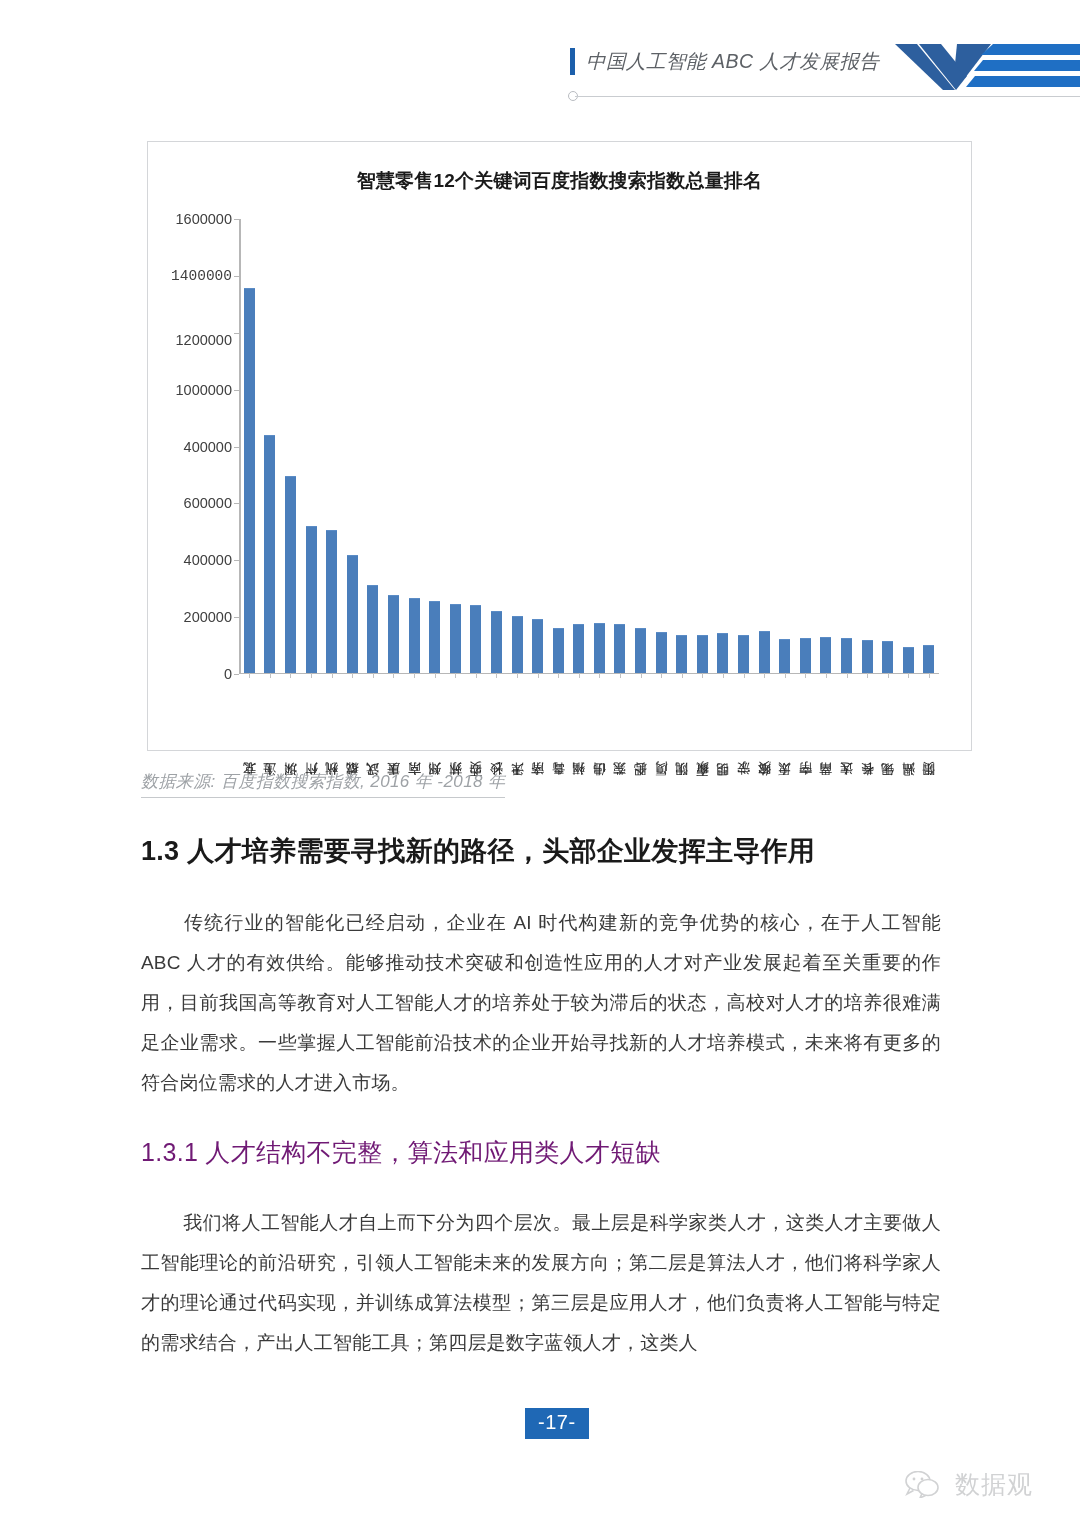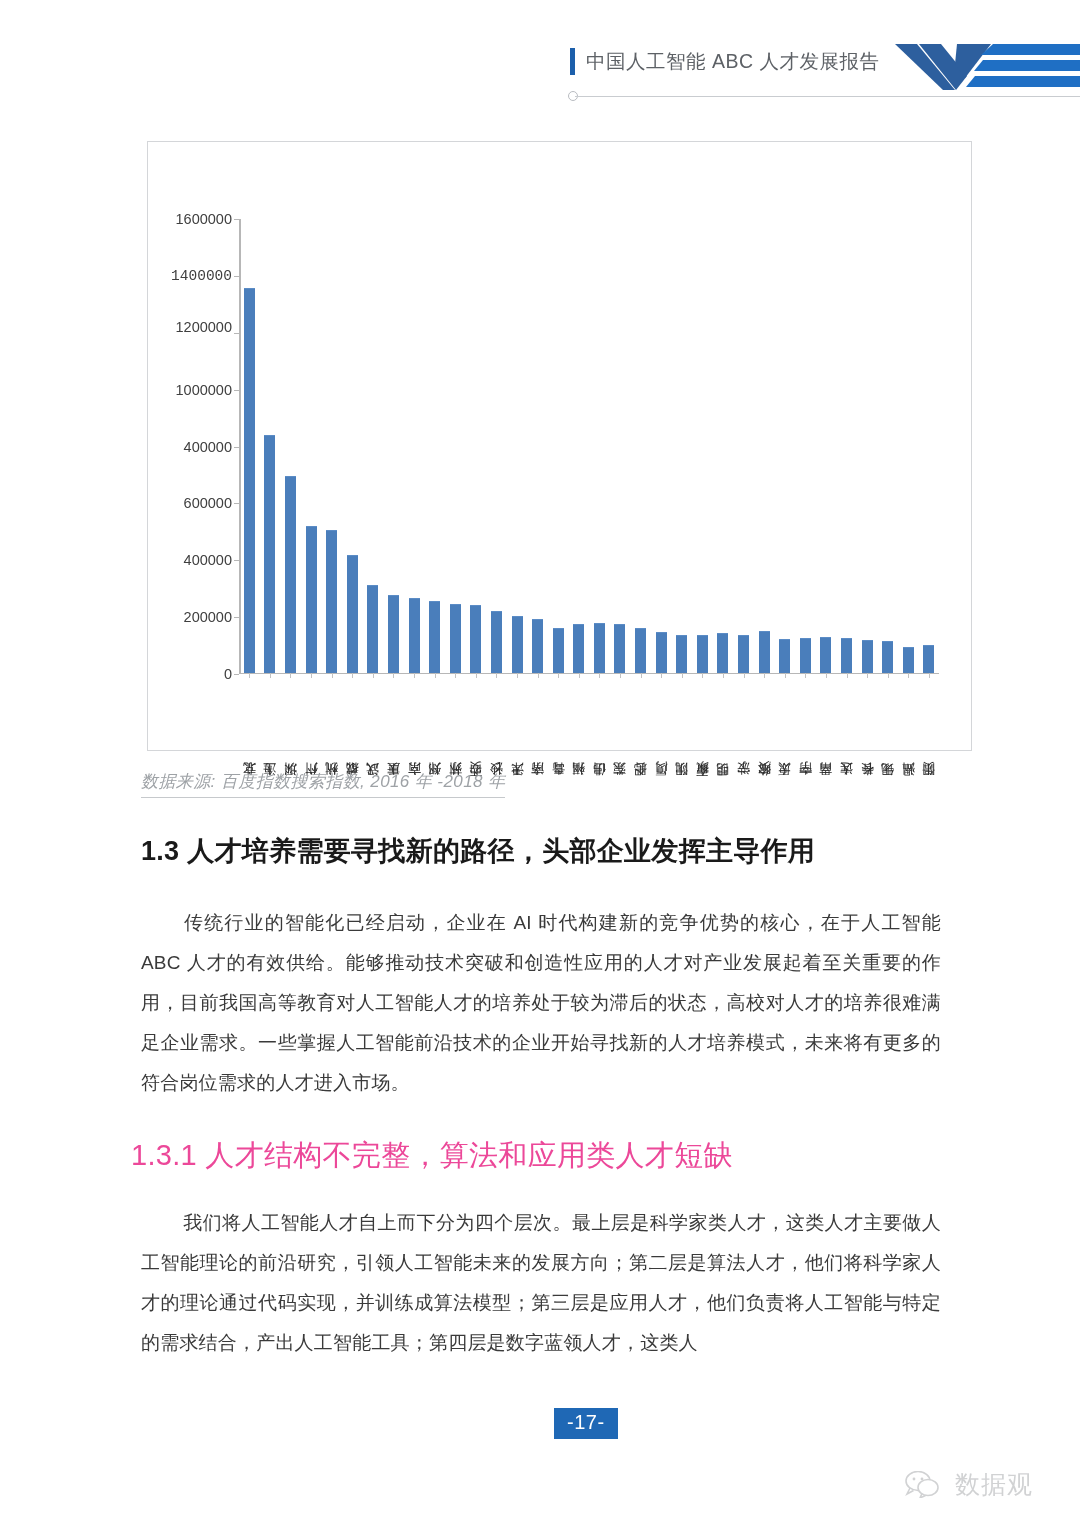--- a/index.html
+++ b/index.html
@@ -29,20 +29,21 @@
     width: 5px; height: 27px;
     background: #1c5fab;
     margin-right: 11px;
   }
   .hdr-title {
     font-size: 19.5px;
     letter-spacing: .5px;
     color: #5d6166;
     white-space: nowrap;
     font-weight: 400;
+    font-style: italic;
   }
   .hdr-rule {
     position: absolute;
     left: 575px; top: 96px;
     width: 505px; height: 1px;
     background: #c9ccd0;
   }
   .hdr-dot {
     position: absolute;
     left: 568px; top: 91px;
@@ -175,23 +176,23 @@
   .h2 {
     position: absolute;
     left: 141px; top: 833px;
     font-size: 27px;
     font-weight: bold;
     color: #1a1a1a;
     letter-spacing: .3px;
   }
   .h3 {
     position: absolute;
-    left: 131px; top: 1136px;
-    font-size: 29px;
-    color: #ec4899;
+    left: 141px; top: 1136px;
+    font-size: 25px;
+    color: #701a75;
     letter-spacing: .3px;
   }
   .para {
     position: absolute;
     left: 141px;
     width: 800px;
     font-size: 19px;
     line-height: 40px;
     color: #3a3a3a;
     text-align: justify;
@@ -204,21 +205,20 @@
 
   
   .page-num {
     position: absolute;
     left: 525px; top: 1408px;
     background: #1f68b5;
     color: #ffffff;
     font-size: 20px;
     padding: 3px 13px 5px 13px;
     letter-spacing: .5px;
-    margin-left: 29px;
   }
   .watermark {
     position: absolute;
     left: 905px; top: 1468px;
     display: flex; align-items: center;
     opacity: .40;
   }
   .wm-text {
     font-size: 25px;
     color: #8d9094;
@@ -242,30 +242,31 @@
       <polygon points="24,6 46,6 72,38 61,52" fill="#2d5f9e"></polygon>
       <polygon points="62,6 96,6 70,40 60,26" fill="#2d5f9e"></polygon>
       <polygon points="98,6 185,6 185,17 86,17" fill="#1f6fc4"></polygon>
       <polygon points="88,22 185,22 185,33 79,33" fill="#1f6fc4"></polygon>
       <polygon points="80,38 185,38 185,49 71,49" fill="#1f6fc4"></polygon>
     </svg>
   </div>
 </div>
 
 <div class="chart-frame">
+  <div class="chart-title">智慧零售12个关键词百度指数搜索指数总量排名</div>
 
   <div class="plot">
     <div class="y-axis-line"></div>
     <div class="x-axis-line"></div>
     <div id="yticks">
         <div class="ytick" style="top: 0px;">1600000</div>
         <div class="ytick-mark" style="top: 0px;"></div>
         <div class="ytick" style="top: 56.875px; font-family: Liberation Mono, monospace;">1400000</div>
         <div class="ytick-mark" style="top: 56.875px;"></div>
-        <div class="ytick" style="top: 108px;">1200000</div>
+        <div class="ytick" style="top: 121px;">1200000</div>
         <div class="ytick-mark" style="top: 113.75px;"></div>
         <div class="ytick" style="top: 170.625px;">1000000</div>
         <div class="ytick-mark" style="top: 170.625px;"></div>
         <div class="ytick" style="top: 227.5px;">400000</div>
         <div class="ytick-mark" style="top: 227.5px;"></div>
         <div class="ytick" style="top: 284.375px;">600000</div>
         <div class="ytick-mark" style="top: 284.375px;"></div>
         <div class="ytick" style="top: 341.25px;">400000</div>
         <div class="ytick-mark" style="top: 341.25px;"></div>
         <div class="ytick" style="top: 398.125px;">200000</div>

